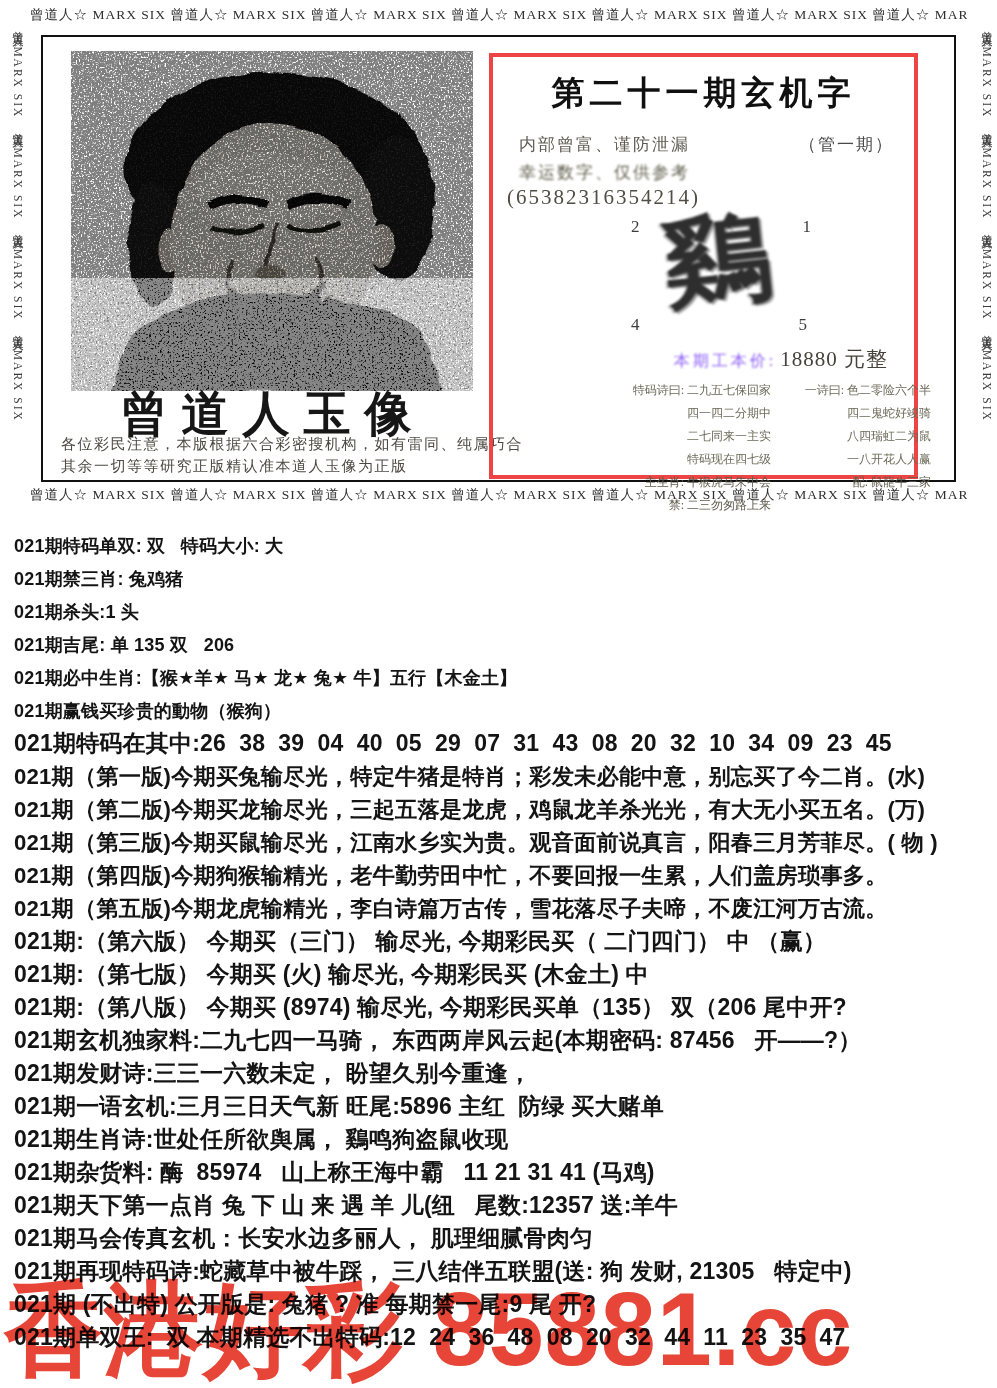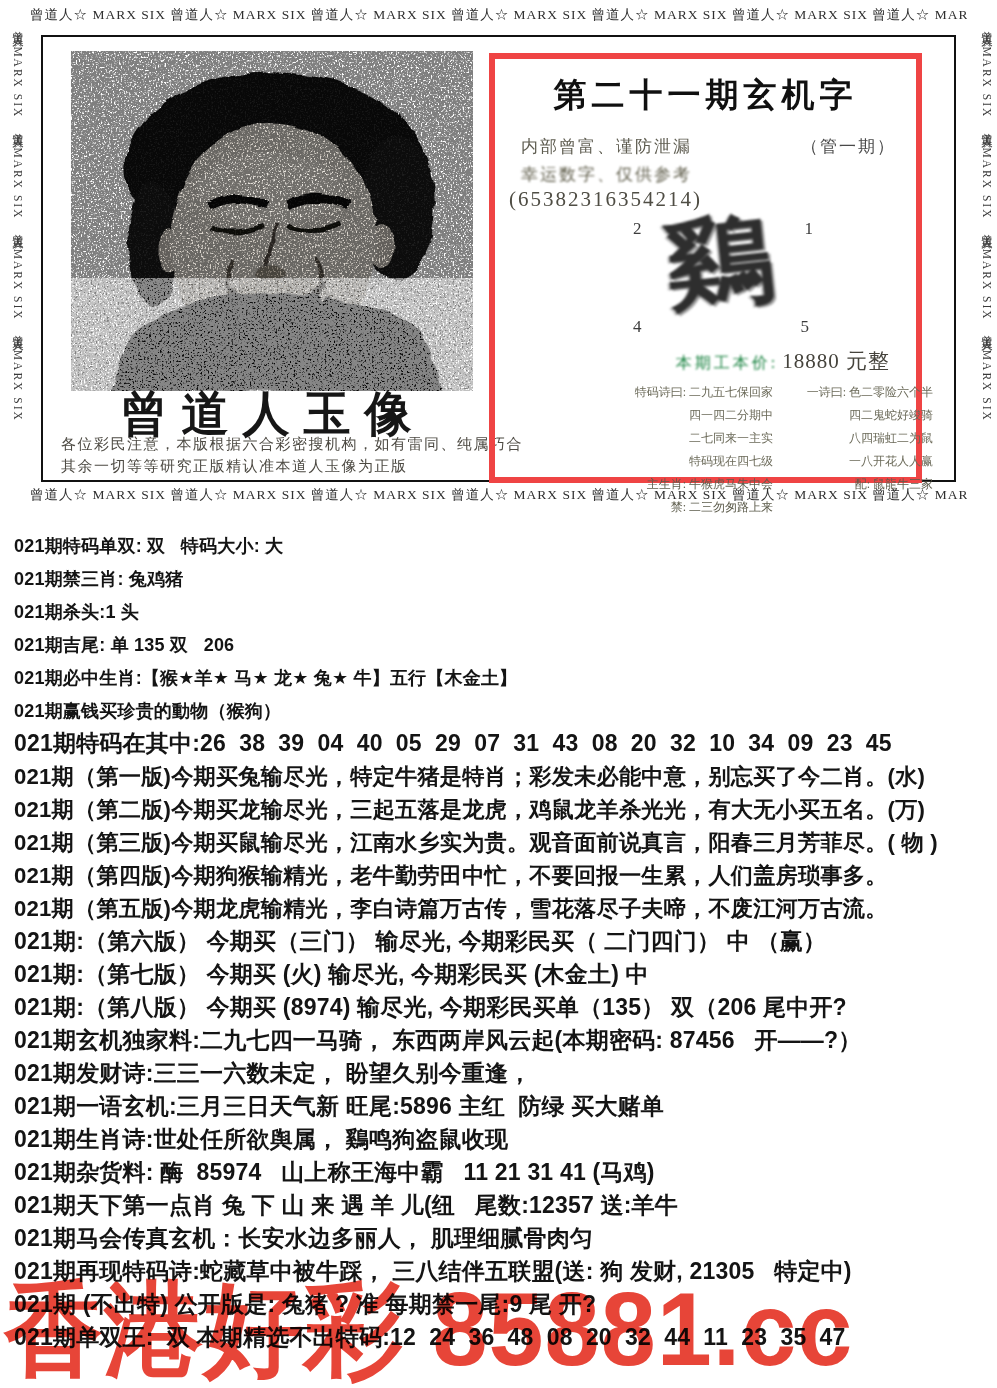--- a/index.html
+++ b/index.html
@@ -34,21 +34,21 @@
            font-size:47px;letter-spacing:14px;color:#161616;filter:blur(0.4px);
            transform:scaleY(1.02);white-space:nowrap;}
   .note{position:absolute;left:18px;width:430px;
         font-family:"Liberation Serif","DejaVu Serif",serif;font-size:15px;
         color:#4d4a43;letter-spacing:1.5px;filter:blur(0.55px);white-space:nowrap;}
   .note1{top:398px;}
   .note2{top:420px;}
 
   
   .mystic{position:absolute;left:446px;top:16px;width:421px;height:418px;
-          border:6px solid #ef4444;}
+          border:4px solid #ef4444;}
   .m-title{position:absolute;top:14px;left:0;width:100%;text-align:center;
            font-weight:bold;font-size:33px;letter-spacing:5px;color:#101010;
            white-space:nowrap;}
   .m-sub{position:absolute;top:76px;left:26px;right:20px;display:flex;
          justify-content:space-between;
          font-family:"Liberation Serif","DejaVu Serif",serif;font-size:17px;
          color:#5e5c50;letter-spacing:2px;}
   .m-sub .rt{color:#494949;filter:blur(0.4px);}
   .m-sub .lf{filter:blur(0.7px);}
   .m-sub2{position:absolute;top:104px;left:26px;
@@ -63,21 +63,21 @@
           font-family:"Liberation Serif","DejaVu Serif",serif;font-weight:bold;
           color:#2e2e2e;transform:rotate(-6deg) scaleX(1.08);filter:blur(1.1px);
           text-shadow:2px 2px 0 rgba(40,40,40,.45), -2px 1px 0 rgba(60,60,60,.35);}
   .rooster .num{position:absolute;font-family:"Liberation Serif","DejaVu Serif",serif;
           font-size:17px;color:#3c3c3c;filter:blur(0.3px);}
   .n-tl{left:10px;top:8px;}  .n-tr{right:10px;top:8px;}
   .n-bl{left:10px;bottom:2px;} .n-br{right:14px;bottom:2px;}
   .m-price{position:absolute;top:288px;left:0;width:100%;text-align:right;
            padding-right:26px;box-sizing:border-box;white-space:nowrap;
            font-family:"Liberation Serif","DejaVu Serif",serif;}
-  .m-price .faint{font-size:16px;color:#15803d;filter:blur(0.8px);letter-spacing:3px;}
+  .m-price .faint{font-size:16px;color:#8b5cf6;filter:blur(0.8px);letter-spacing:3px;}
   .m-price .strong{font-size:21px;color:#45433c;filter:blur(0.4px);letter-spacing:1px;}
   .verses-l,.verses-r{position:absolute;top:322px;text-align:right;
            font-family:"Liberation Serif","DejaVu Serif",serif;font-size:12px;
            line-height:23px;color:#6b6a59;filter:blur(0.55px);white-space:nowrap;}
   .verses-l{left:48px;width:230px;}
   .verses-r{left:278px;width:140px;margin-left:20px;}
   .vfoot{color:#5d5c4c;}
 
   
   .lines{position:absolute;left:14px;top:529px;right:0;}

